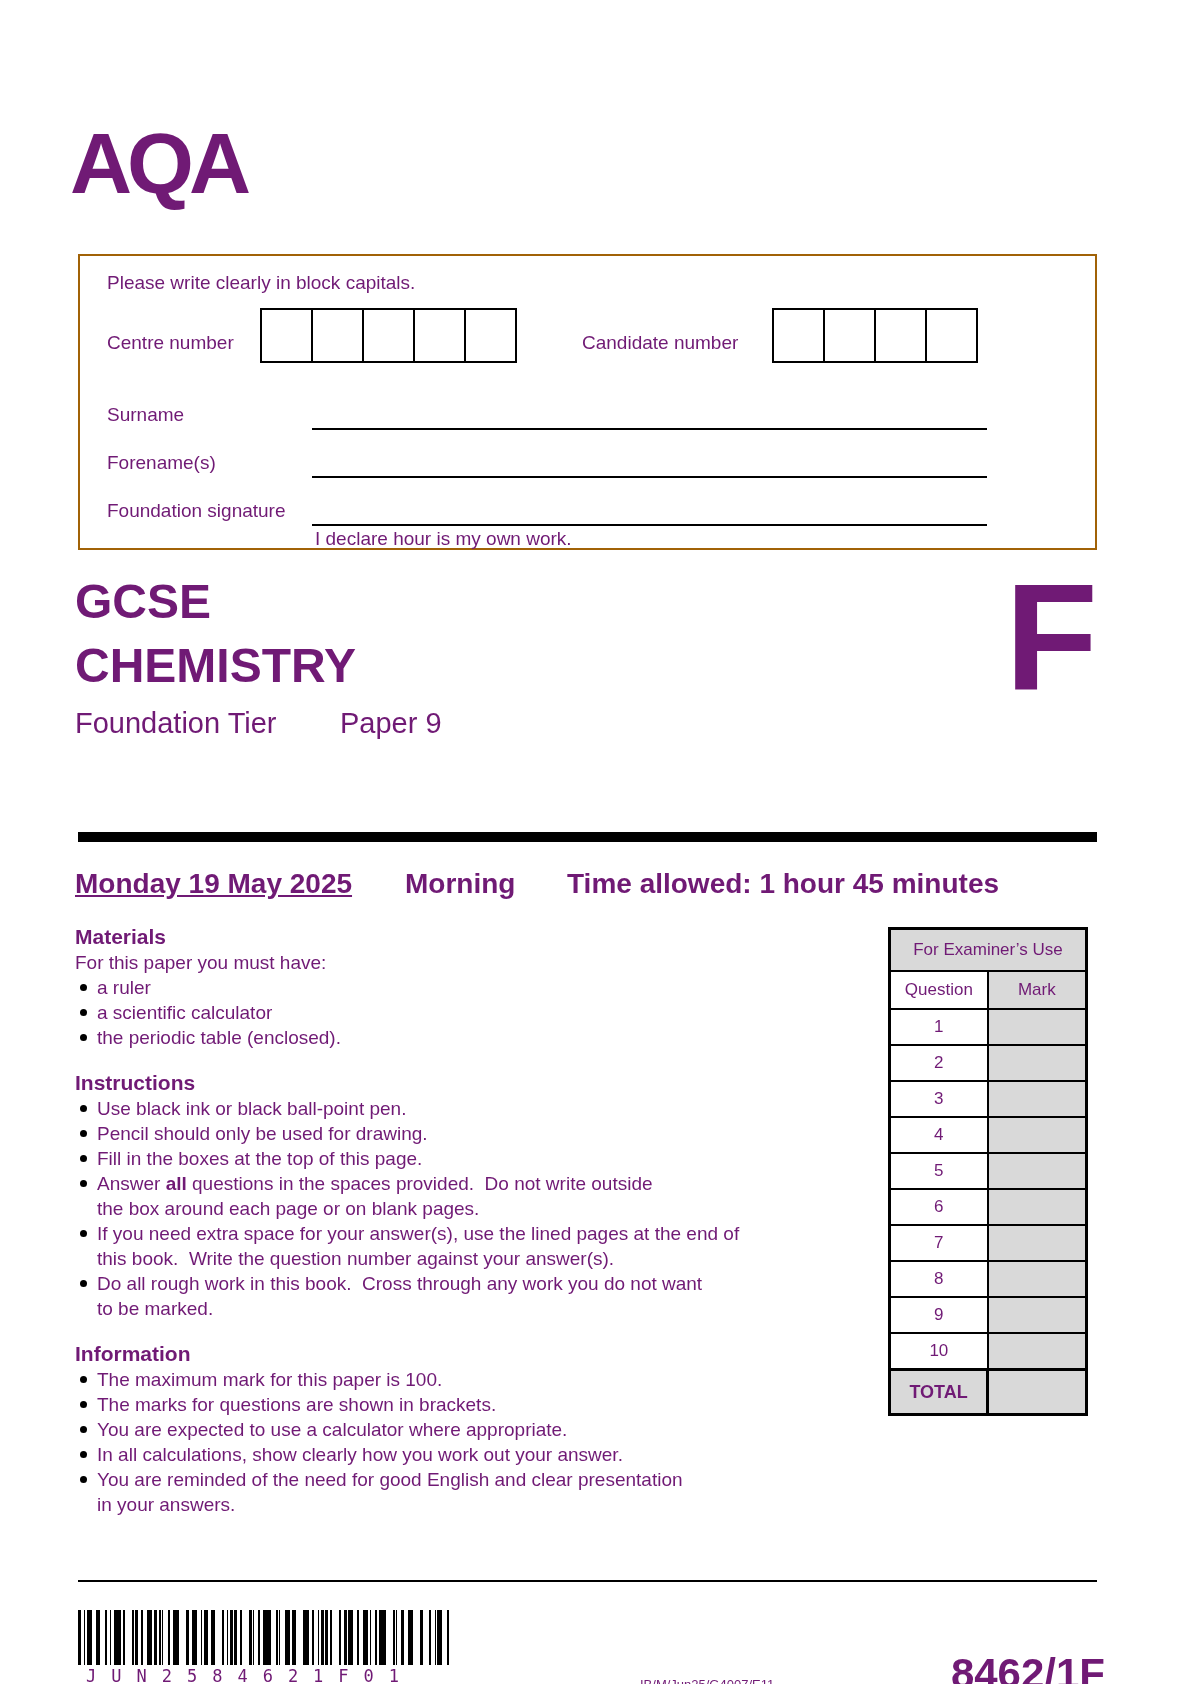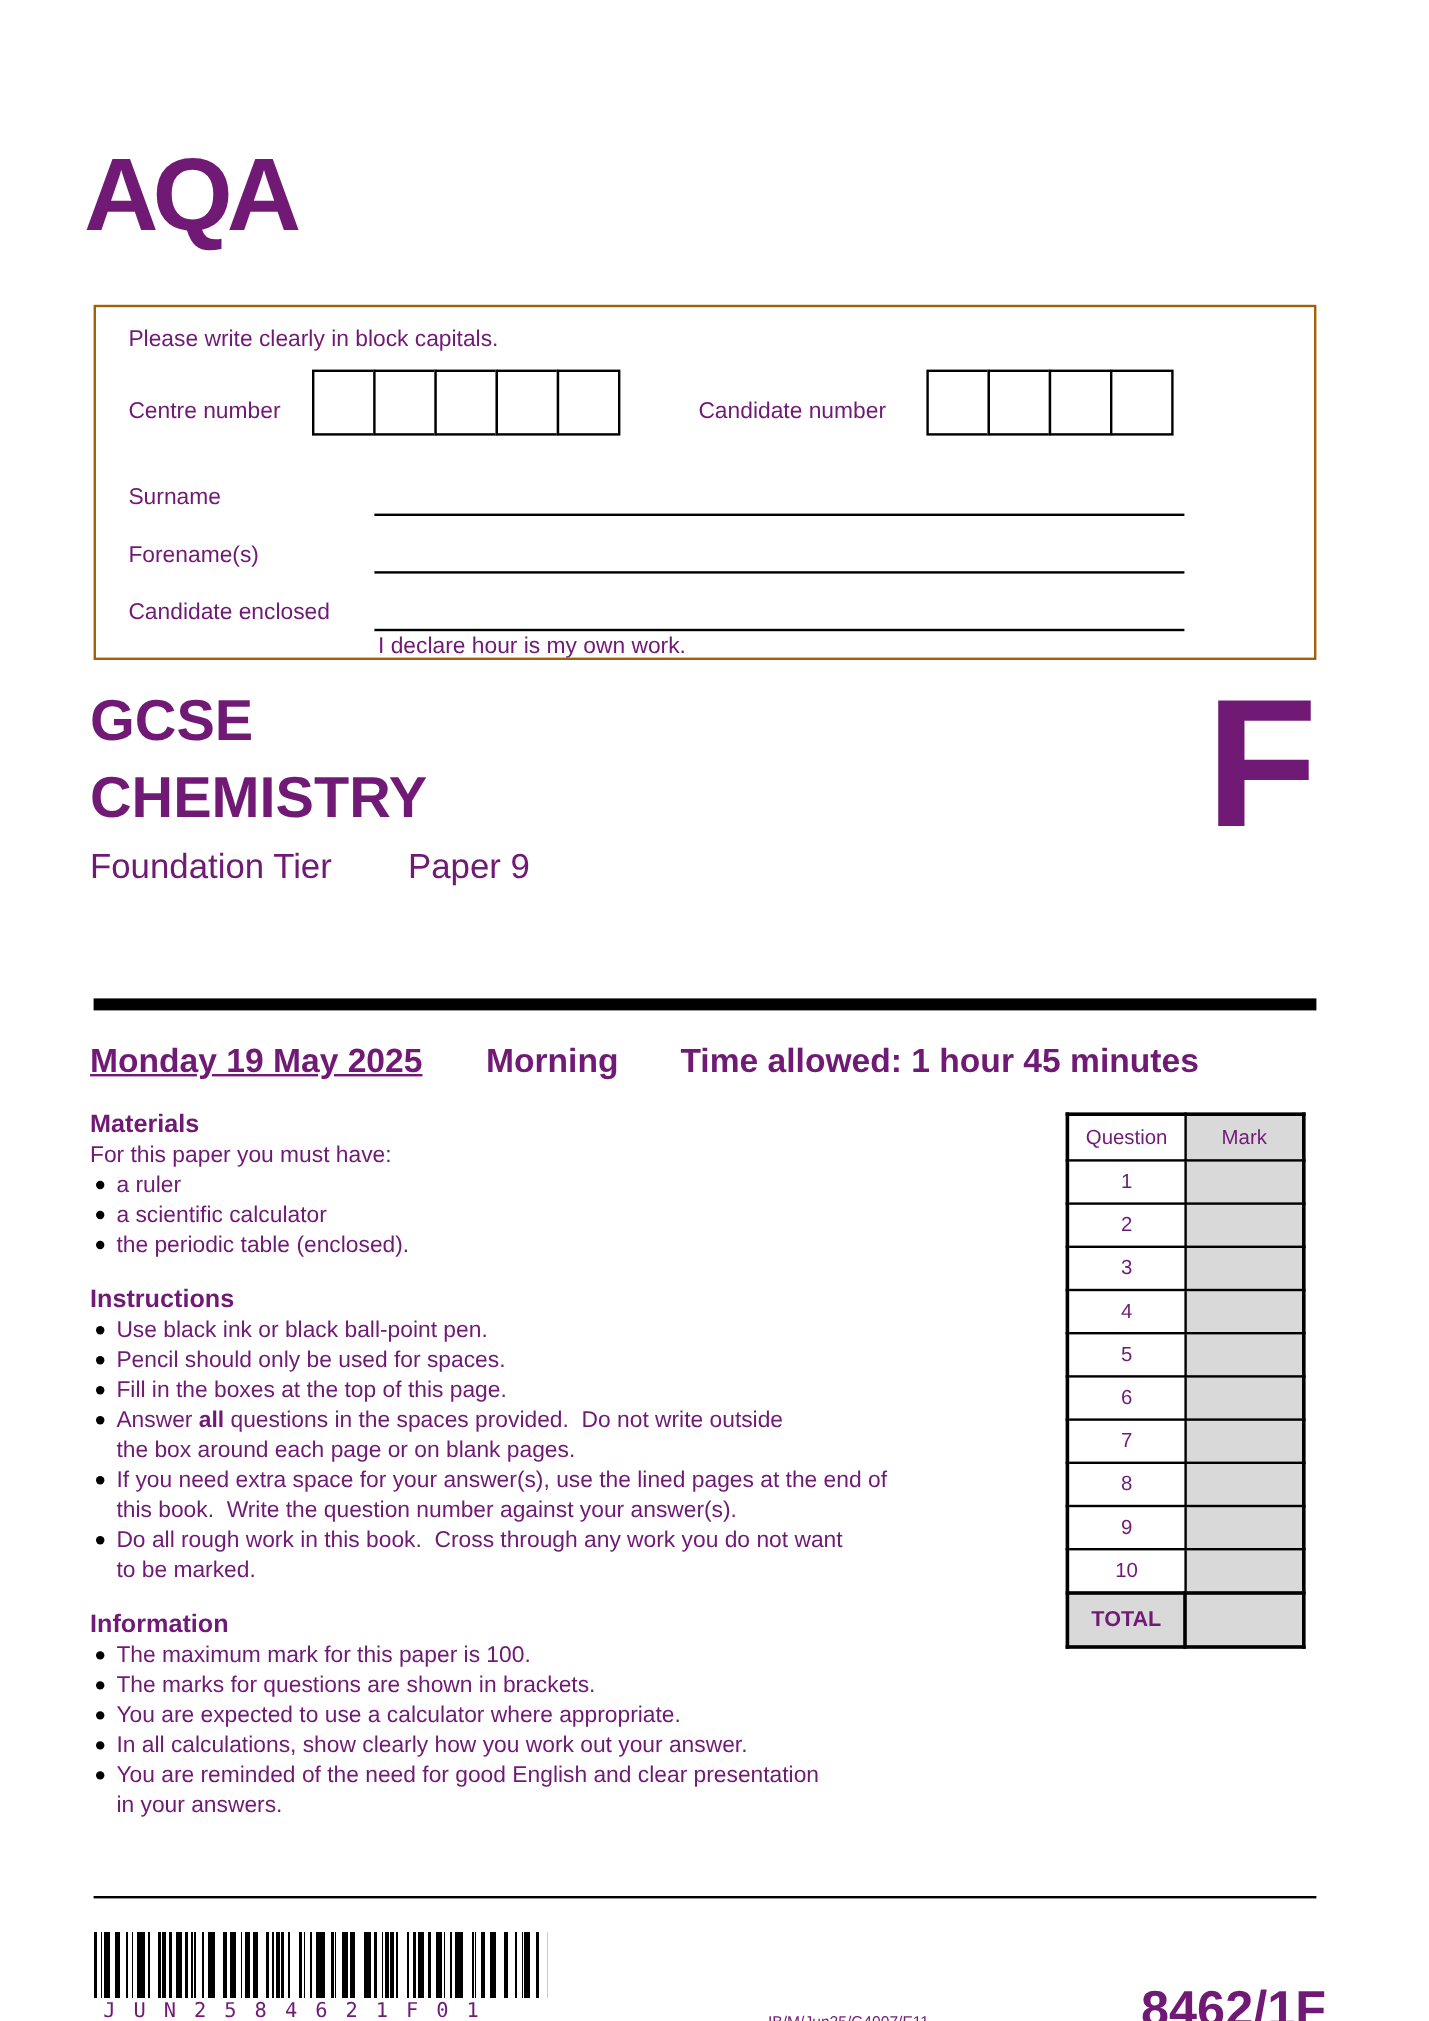--- a/index.html
+++ b/index.html
@@ -101,21 +101,21 @@
       <div class="cell"></div>
       <div class="cell"></div>
     </div>
 
     <div class="lbl" style="left:27px; top:148px;">Surname</div>
     <div class="wline" style="left:232px; top:172px; width:675px;"></div>
 
     <div class="lbl" style="left:27px; top:196px;">Forename(s)</div>
     <div class="wline" style="left:232px; top:220px; width:675px;"></div>
 
-    <div class="lbl" style="left:27px; top:244px;">Candidate enclosed</div>
+    <div class="lbl" style="left:27px; top:244px;">Foundation signature</div>
     <div class="wline" style="left:232px; top:268px; width:675px;"></div>
     <div class="lbl" style="left:235px; top:272px;">I declare hour is my own work.</div>
   </div>
 
   <div class="abs qual">GCSE</div>
   <div class="abs subj">CHEMISTRY</div>
   <div class="abs tier-letter">F</div>
   <div class="abs tier-row">
     <span>Foundation Tier</span>
     <span class="paper">Paper 9</span>
@@ -136,21 +136,21 @@
         <li>a ruler</li>
         <li>a scientific calculator</li>
         <li>the periodic table (enclosed).</li>
       </ul>
     </div>
 
     <div class="sec">
       <h2>Instructions</h2>
       <ul class="blist">
         <li>Use black ink or black ball-point pen.</li>
-        <li>Pencil should only be used for spaces.</li>
+        <li>Pencil should only be used for drawing.</li>
         <li>Fill in the boxes at the top of this page.</li>
         <li><span>Answer </span><b>all</b><span> questions in the spaces provided.  Do not write outside
 the box around each page or on blank pages.</span></li>
         <li>If you need extra space for your answer(s), use the lined pages at the end of
 this book.  Write the question number against your answer(s).</li>
         <li>Do all rough work in this book.  Cross through any work you do not want
 to be marked.</li>
       </ul>
     </div>
 
@@ -163,20 +163,23 @@
         <li>In all calculations, show clearly how you work out your answer.</li>
         <li>You are reminded of the need for good English and clear presentation
 in your answers.</li>
       </ul>
     </div>
   </div>
 
   <div class="abs exam-table">
     <table>
       <tbody>
+          <tr>
+            <td class="t-title" colspan="2">For Examiner’s Use</td>
+          </tr>
       <tr class="t-head">
         <th class="q-col">Question</th>
         <th class="m-col">Mark</th>
       </tr>
       <tr class="t-row">
             <td class="q-col">1</td>
             <td class="m-col"></td>
           </tr>
       <tr class="t-row">
             <td class="q-col">2</td>

